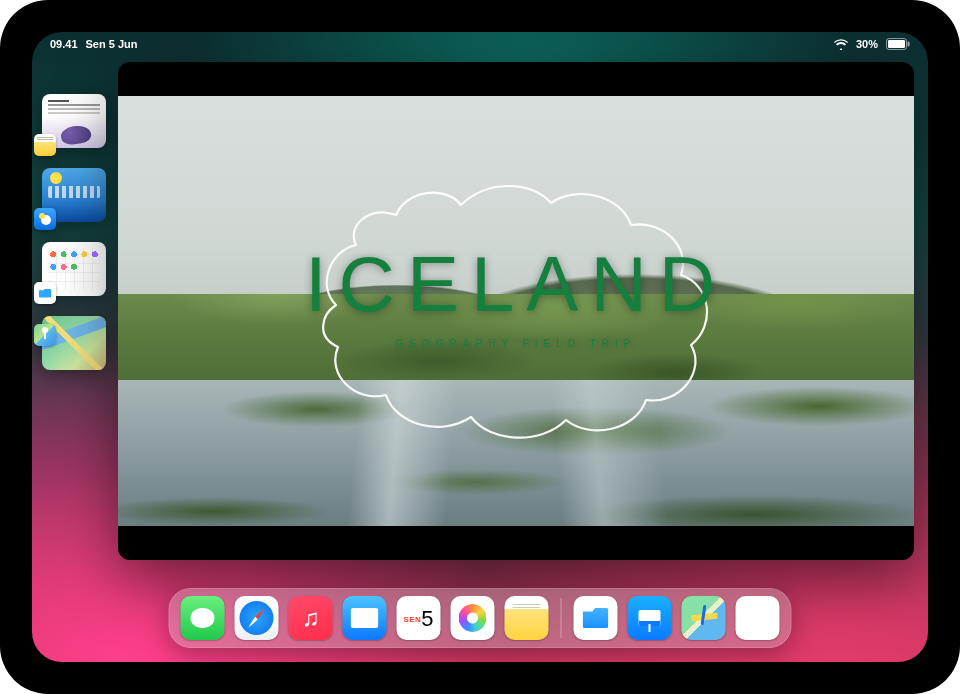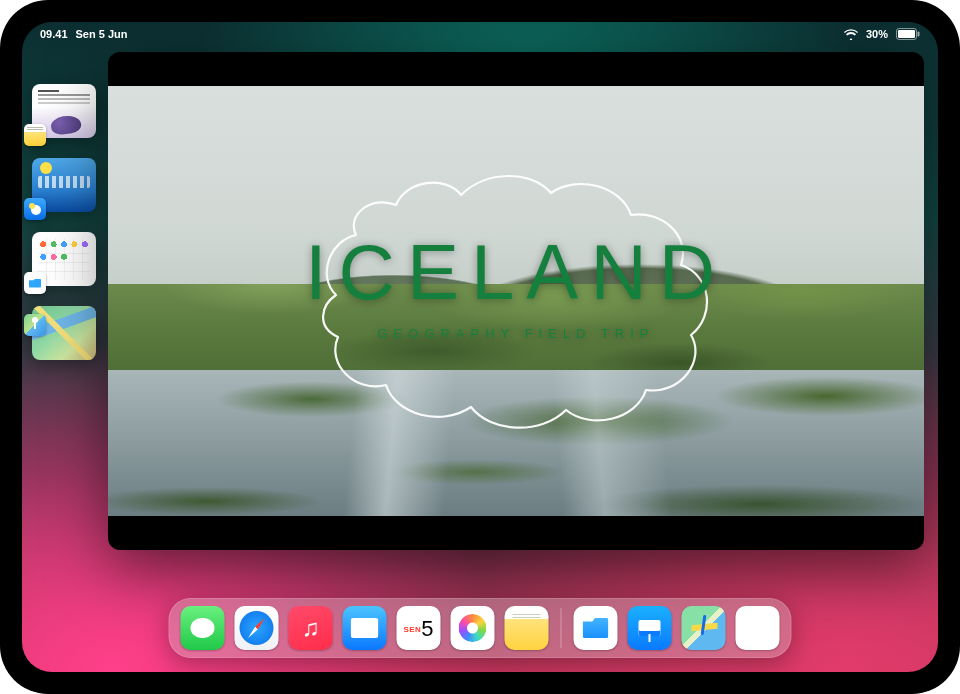--- a/index.html
+++ b/index.html
@@ -3,21 +3,21 @@
 <meta charset="utf-8">
 <style>
   * { box-sizing: border-box; margin: 0; padding: 0; }
   html, body { width: 960px; height: 694px; overflow: hidden; font-family: -apple-system, Helvetica Neue, Arial, sans-serif; }
 
   
   .device {
     width: 960px; height: 694px;
     background: #000;
     border-radius: 48px;
-    padding: 22px;
+    padding: 32px;
     position: relative;
   }
   .screen {
     width: 100%; height: 100%;
     border-radius: 30px;
     overflow: hidden;
     position: relative;
     background:
       radial-gradient(ellipse 600px 500px at 55% 10%, #0b6d60 0%, transparent 55%),
       radial-gradient(ellipse 700px 600px at 90% 100%, #e13b6a 0%, transparent 55%),
@@ -201,21 +201,21 @@
     text-align:center; color:#15803d;
     text-shadow: 0 1px 8px rgba(0,0,0,0.35);
   }
   .title-block h1 {
     font-size:78px; font-weight:400;
     letter-spacing:12px;
     font-family: "Helvetica Neue", Arial, sans-serif;
   }
   .title-block .sub {
     margin-top:8px;
-    font-size:13px; letter-spacing:6px; font-weight:500;
+    font-size:10px; letter-spacing:6px; font-weight:500;
   }
 
   
   .dock {
     position:absolute; left:50%; bottom:14px; transform:translateX(-50%);
     display:flex; align-items:center; gap:10px;
     padding:8px 12px;
     background: rgba(210,200,205,0.35);
     backdrop-filter: blur(20px);
     border-radius:22px;

